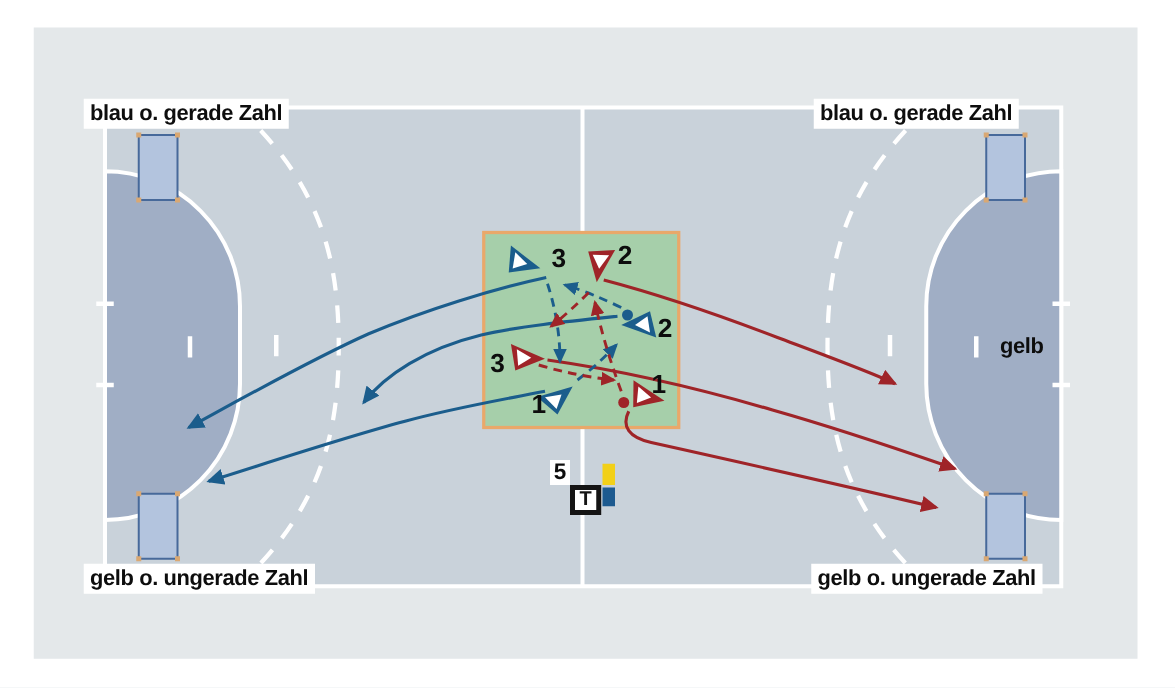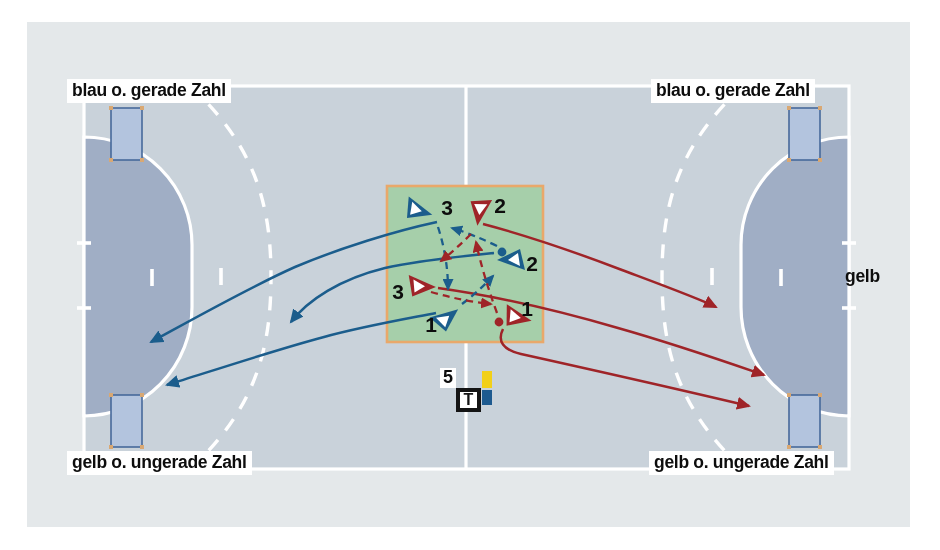--- a/index.html
+++ b/index.html
@@ -157,21 +157,21 @@
     <g transform="translate(517,317) rotate(14)">
       <polygon points="15,0 -13,-10 -8,11" fill="#9f2428"></polygon>
         <polygon points="4,0 -8,-6 -6,7" fill="#ffffff"></polygon>
     </g>
   </svg>
 
   <div class="lbl" style="left:67px;top:79px;">blau o. gerade Zahl</div>
   <div class="lbl" style="left:651px;top:79px;">blau o. gerade Zahl</div>
   <div class="lbl" style="left:67px;top:451px;">gelb o. ungerade Zahl</div>
   <div class="lbl" style="left:649px;top:451px;">gelb o. ungerade Zahl</div>
-  <div class="lbl nobg" style="left:845px;top:266px;">gelb</div>
+  <div class="lbl nobg" style="left:800px;top:266px;">gelb</div>
 
   <div class="pn" style="left:447px;top:207px;">3</div>
   <div class="pn" style="left:500px;top:205px;">2</div>
   <div class="pn" style="left:532px;top:263px;">2</div>
   <div class="pn" style="left:398px;top:291px;">3</div>
   <div class="pn" style="left:431px;top:324px;">1</div>
   <div class="pn" style="left:527px;top:308px;">1</div>
 
   <div class="tcount">5</div>
   <div class="tbox">T</div>

